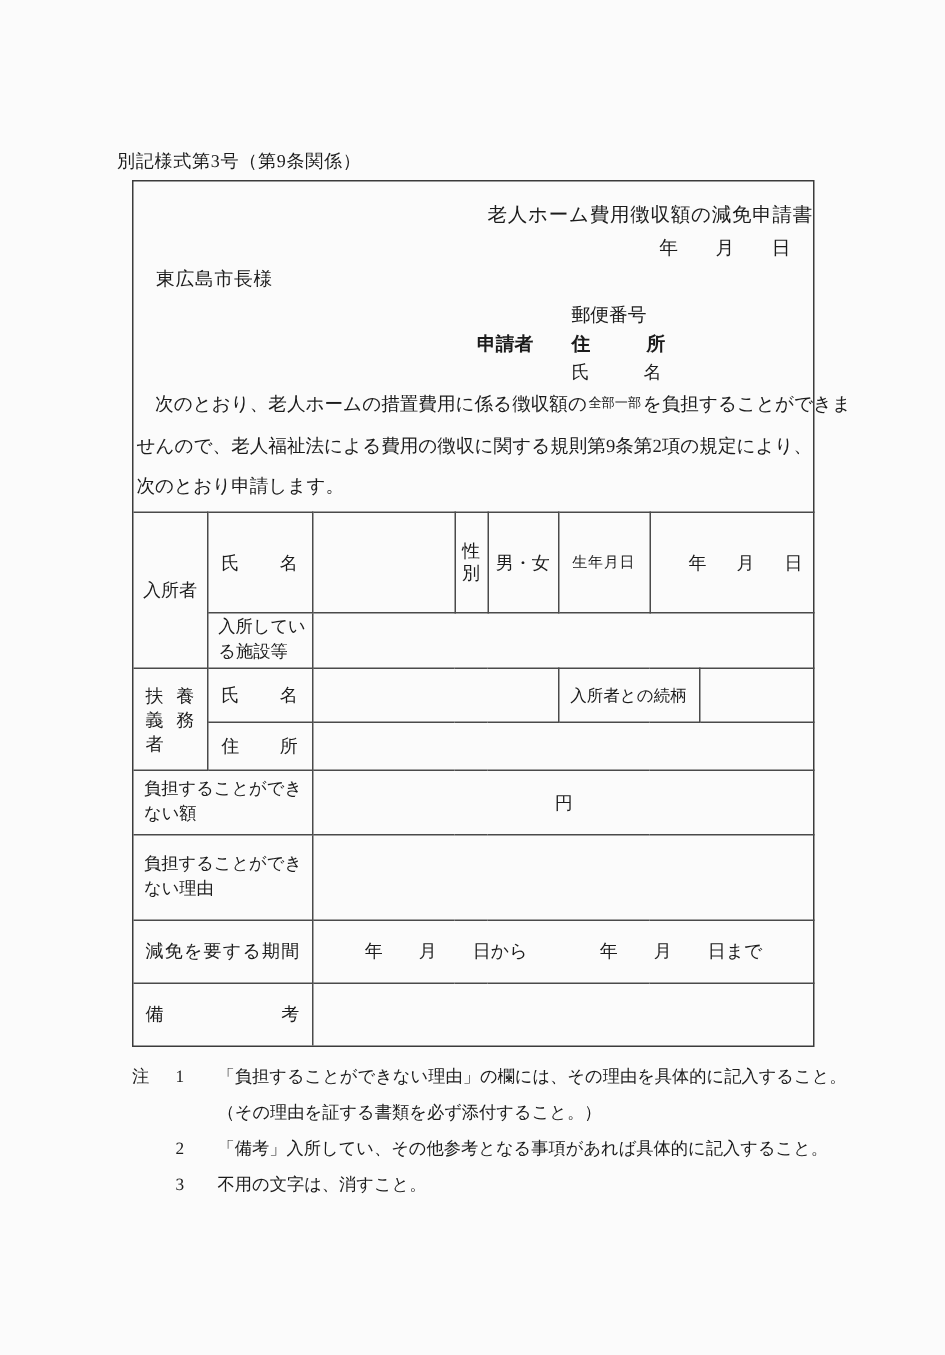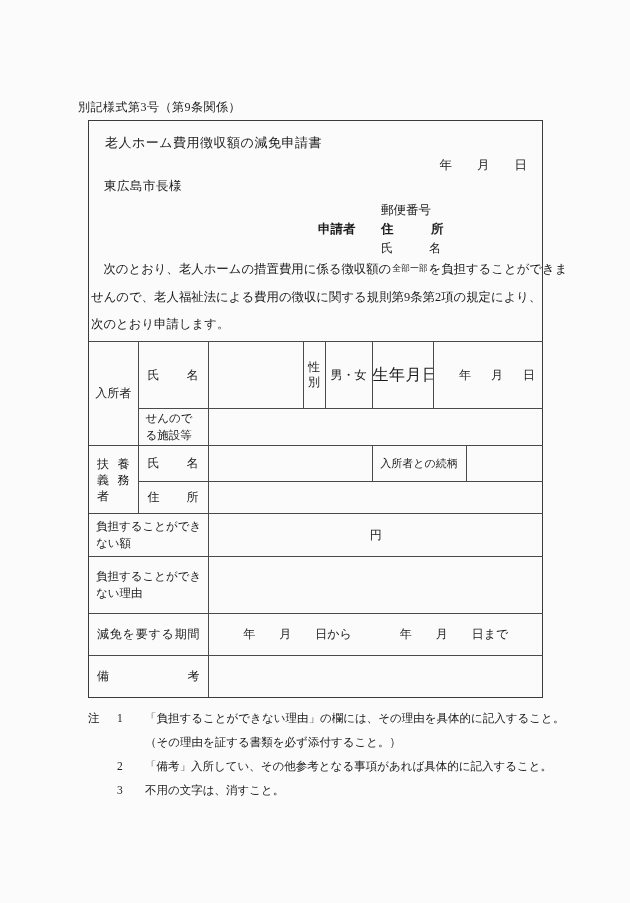--- a/index.html
+++ b/index.html
@@ -20,22 +20,22 @@
 
   .form-box{
     position:absolute;left:88px;top:120px;
     width:455px;height:578px;
     border:1.5px solid #3b3b3b;
     box-sizing:border-box;
     background:transparent;
   }
 
   .form-title{
-    position:absolute;left:16px;top:13px;width:100%;
-    text-align:left;font-size:13px;letter-spacing:0.5px;white-space:nowrap;
+    position:absolute;left:0;top:13px;width:100%;
+    text-align:right;font-size:13px;letter-spacing:0.5px;white-space:nowrap;
   }
   .date-line{
     position:absolute;right:15px;top:36px;
     font-size:12.5px;white-space:nowrap;
   }
   .addressee{
     position:absolute;left:15px;top:57px;
     font-size:12.5px;letter-spacing:0.5px;white-space:nowrap;
   }
   .postal-line{
@@ -83,21 +83,21 @@
   .r1{height:67px;} .r2{height:37px;} .r3{height:36px;} .r4{height:32px;}
   .r5{height:43px;} .r6{height:57px;} .r7{height:42px;} .r8{height:41px;}
 
   .cell-center{text-align:center;white-space:nowrap;}
   .jl{text-align:justify;text-align-last:justify;}
   .pad-label{padding:0 9px;}
   .pad-label-wide{padding:0 8px;}
   .two-line{padding-left:7px;line-height:17px;white-space:nowrap;font-size:11.5px;}
   .stack-label{line-height:16px;font-size:12px;}
   .gender-cell div{text-align:center;line-height:15px;font-size:12px;}
-  .birth-label{text-align:center;font-size:16px;letter-spacing:0.5px;white-space:nowrap;}
+  .birth-label{text-align:center;font-size:10px;letter-spacing:0.5px;white-space:nowrap;}
   .birth-value{text-align:right;padding-right:4px;letter-spacing:4px;white-space:nowrap;}
   .relation-cell{text-align:center;font-size:11px;white-space:nowrap;}
   .period-value{text-align:center;white-space:nowrap;}
   .yen-cell{text-align:center;}
 
   .notes{
     position:absolute;left:88px;top:706px;width:500px;
     font-size:11.5px;line-height:24px;
   }
   .note-row{display:flex;}
@@ -164,21 +164,21 @@
         <td>
               <div class="birth-label">生年月日</div>
             </td>
         <td colspan="2">
               <div class="birth-value">年　月　日</div>
             </td>
       </tr>
       <tr class="r2">
         <td>
           <div class="two-line">
-            <div>せんので</div>
+            <div>入所してい</div>
             <div>る施設等</div>
           </div>
         </td>
         <td colspan="6"></td>
       </tr>
       <tr class="r3">
         <td rowspan="2">
           <div class="stack-label pad-label-wide">
             <div class="jl">扶養</div>
             <div class="jl">義務者</div>

